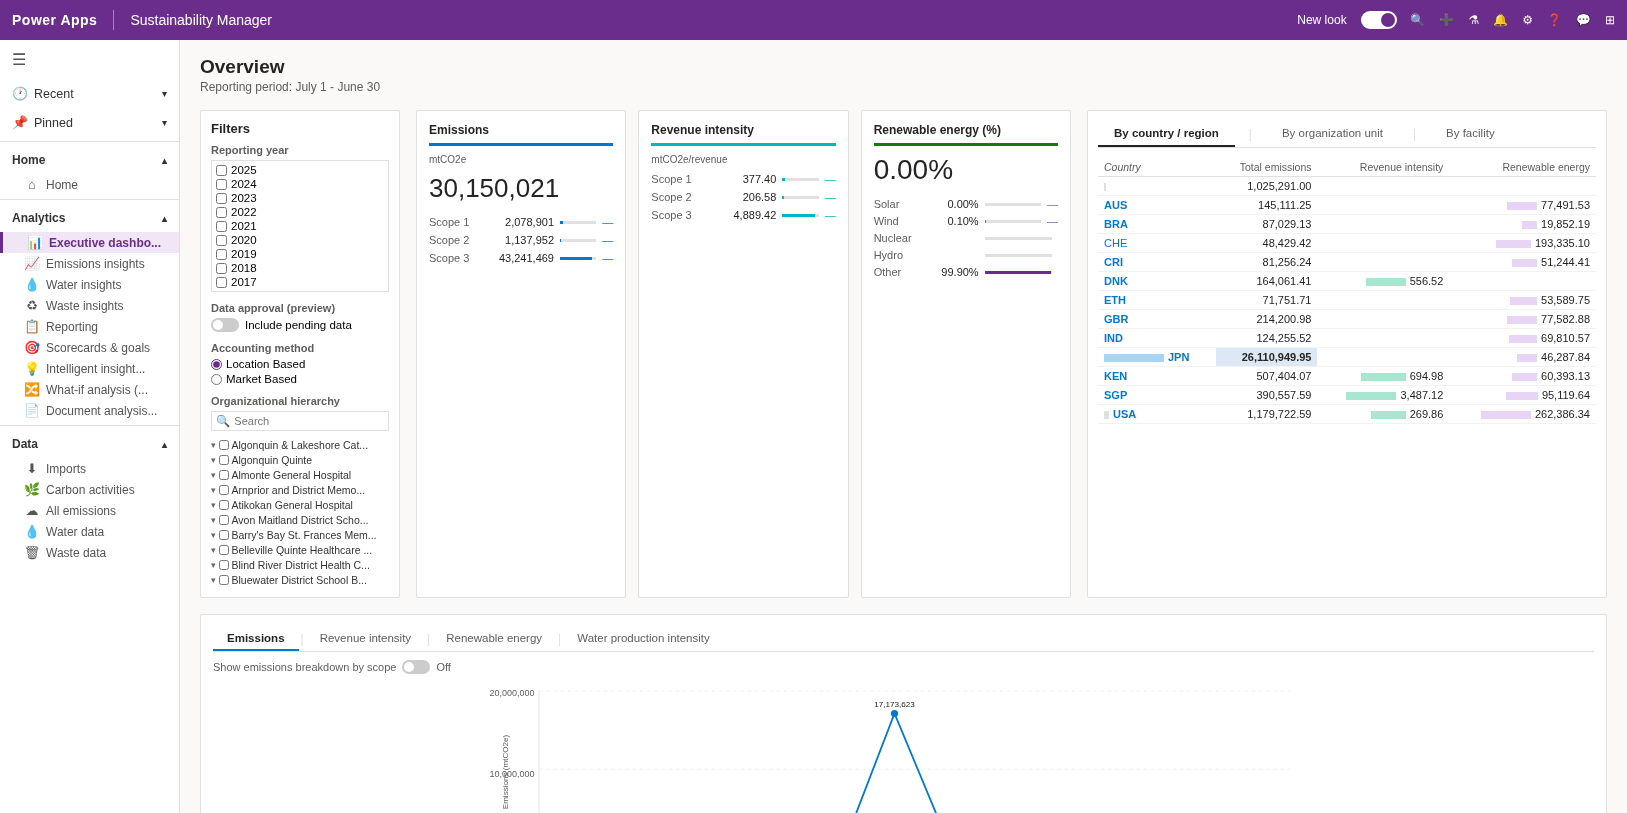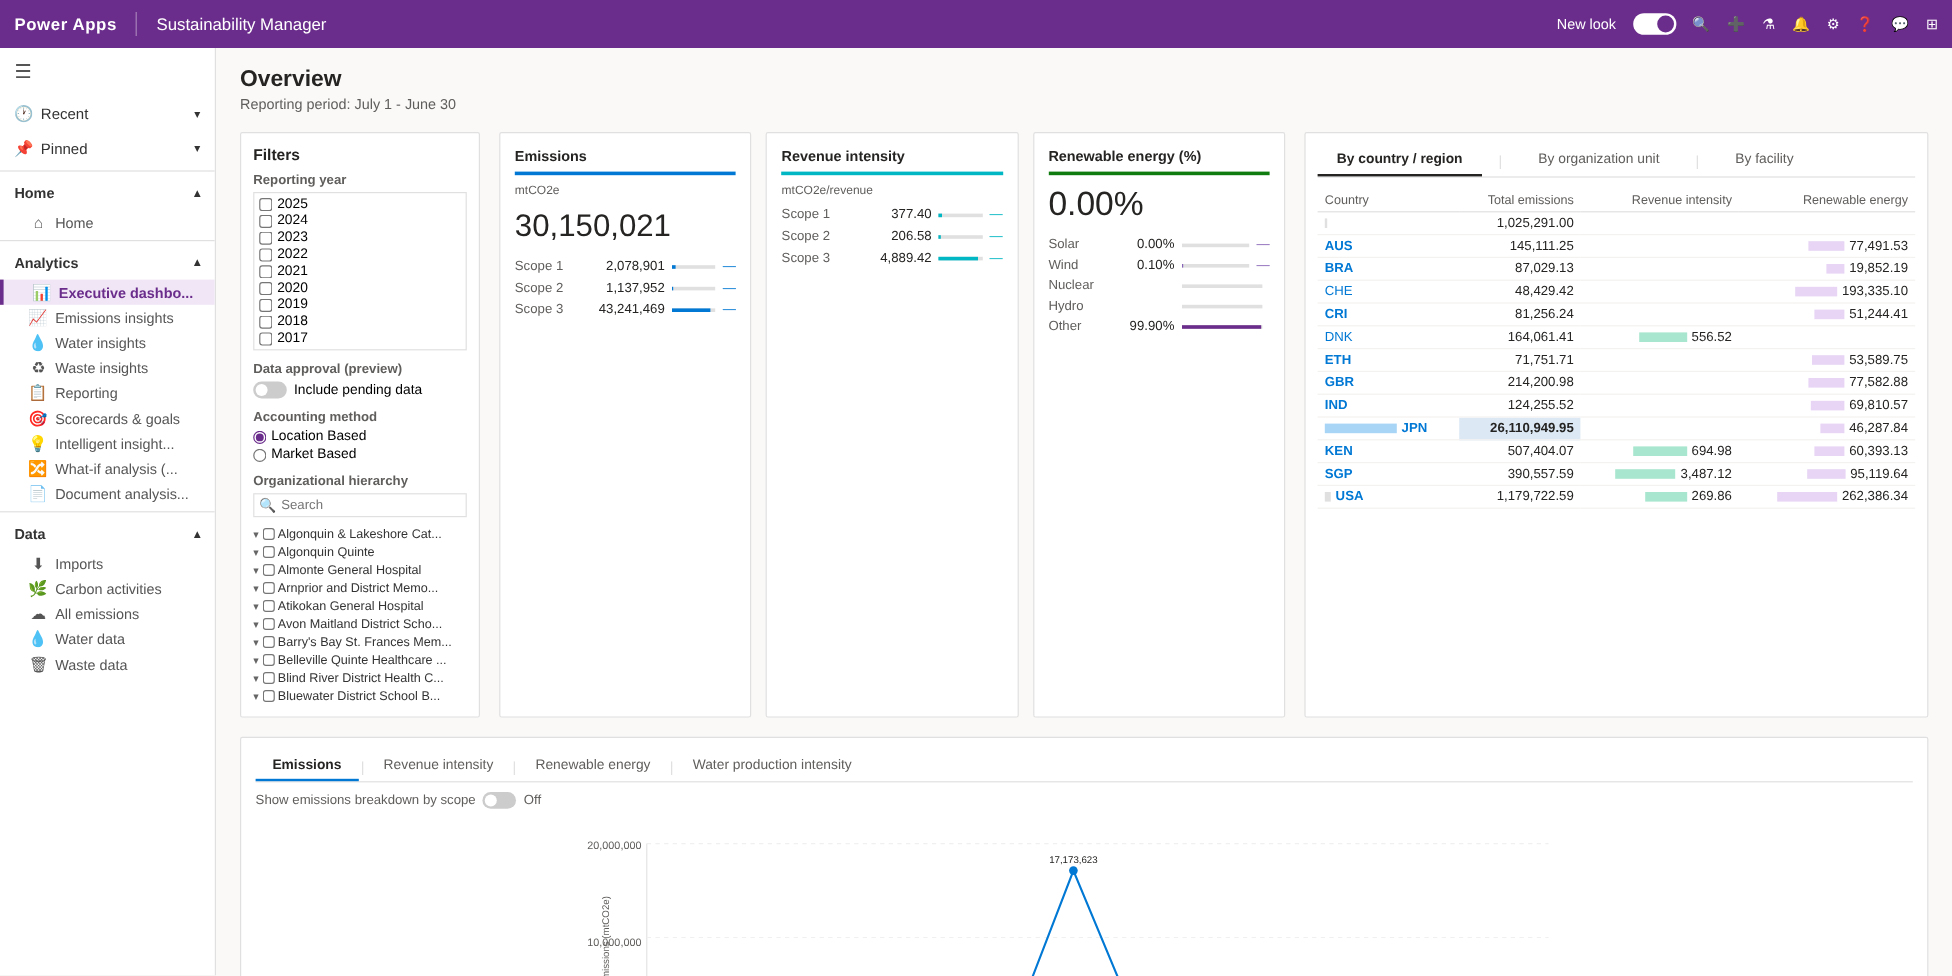--- a/index.html
+++ b/index.html
@@ -105,32 +105,32 @@
     .re-bar-fill { height: 3px; background: #8764b8; }
 
     
     .right-panel { width: 520px; flex-shrink: 0; background: #fff; border: 1px solid #e0e0e0; border-radius: 2px; padding: 10px; }
     .right-tabs { display: flex; gap: 12px; border-bottom: 1px solid #e0e0e0; margin-bottom: 10px; }
     .right-tab { padding: 6px 16px; font-size: 11.5px; color: #605e5c; cursor: pointer; border-bottom: 2px solid transparent; }
     .right-tab.active { color: #252423; font-weight: 600; border-bottom: 2px solid #252423; }
     .right-tab-sep { color: #e0e0e0; padding: 6px 2px; }
     .country-table { width: 100%; border-collapse: collapse; font-size: 11px; }
     .country-table th { text-align: right; color: #605e5c; font-weight: 400; padding: 3px 6px; border-bottom: 1px solid #e0e0e0; font-size: 10.5px; }
-    .country-table th:first-child { text-align: left; }
+    .country-table th:first-child { text-align: left; font-style: italic; }
     .country-table td { padding: 3px 6px; text-align: right; color: #252423; border-bottom: 1px solid #f3f2f1; }
     .country-table td:first-child { text-align: left; font-weight: 600; color: #0078d4; }
 
     
     .content-bottom { display: flex; gap: 16px; }
     .bottom-left { flex: 1; background: #fff; border: 1px solid #e0e0e0; border-radius: 2px; padding: 12px; }
     .chart-tabs { display: flex; gap: 0; border-bottom: 1px solid #e0e0e0; margin-bottom: 8px; }
     .chart-tab { padding: 5px 14px; font-size: 11.5px; color: #605e5c; cursor: pointer; border-bottom: 2px solid transparent; }
     .chart-tab.active { color: #252423; font-weight: 600; border-bottom: 2px solid #0078d4; }
     .chart-tab-sep { color: #e0e0e0; padding: 5px 2px; }
-    .chart-toggle { display: flex; align-items: center; gap: 6px; font-size: 11px; color: #605e5c; margin-bottom: 20px; }
+    .chart-toggle { display: flex; align-items: center; gap: 6px; font-size: 11px; color: #605e5c; margin-bottom: 8px; }
     .chart-area { height: 180px; position: relative; }
     .chart-svg { width: 100%; height: 100%; }
 
     
     ::-webkit-scrollbar { width: 6px; height: 6px; }
     ::-webkit-scrollbar-track { background: #f1f1f1; }
     ::-webkit-scrollbar-thumb { background: #ccc; border-radius: 3px; }
   </style>
 </head>
 <body>
@@ -519,21 +519,21 @@
                 <td style="position: relative;"></td>
                 <td><div style="width: 35px; height: 8px; background: rgb(232, 213, 245); display: inline-block; margin-right: 4px; vertical-align: middle;"></div>193,335.10</td>
               </tr>
               <tr>
                 <td style="color: rgb(0, 120, 212); font-weight: 600;">CRI</td>
                 <td>81,256.24</td>
                 <td style="position: relative;"></td>
                 <td><div style="width: 25px; height: 8px; background: rgb(232, 213, 245); display: inline-block; margin-right: 4px; vertical-align: middle;"></div>51,244.41</td>
               </tr>
               <tr>
-                <td style="color: rgb(0, 120, 212); font-weight: 400; margin-top: 32px;">DNK</td>
+                <td style="color: rgb(0, 120, 212); font-weight: 700; margin-top: 32px;">DNK</td>
                 <td>164,061.41</td>
                 <td style="position: relative;"><div style="width: 40px; height: 8px; background: rgb(168, 230, 207); display: inline-block; margin-right: 4px; vertical-align: middle;"></div>556.52</td>
                 <td></td>
               </tr>
               <tr>
                 <td style="color: rgb(0, 120, 212); font-weight: 600;">ETH</td>
                 <td>71,751.71</td>
                 <td style="position: relative;"></td>
                 <td><div style="width: 27px; height: 8px; background: rgb(232, 213, 245); display: inline-block; margin-right: 4px; vertical-align: middle;"></div>53,589.75</td>
               </tr>

